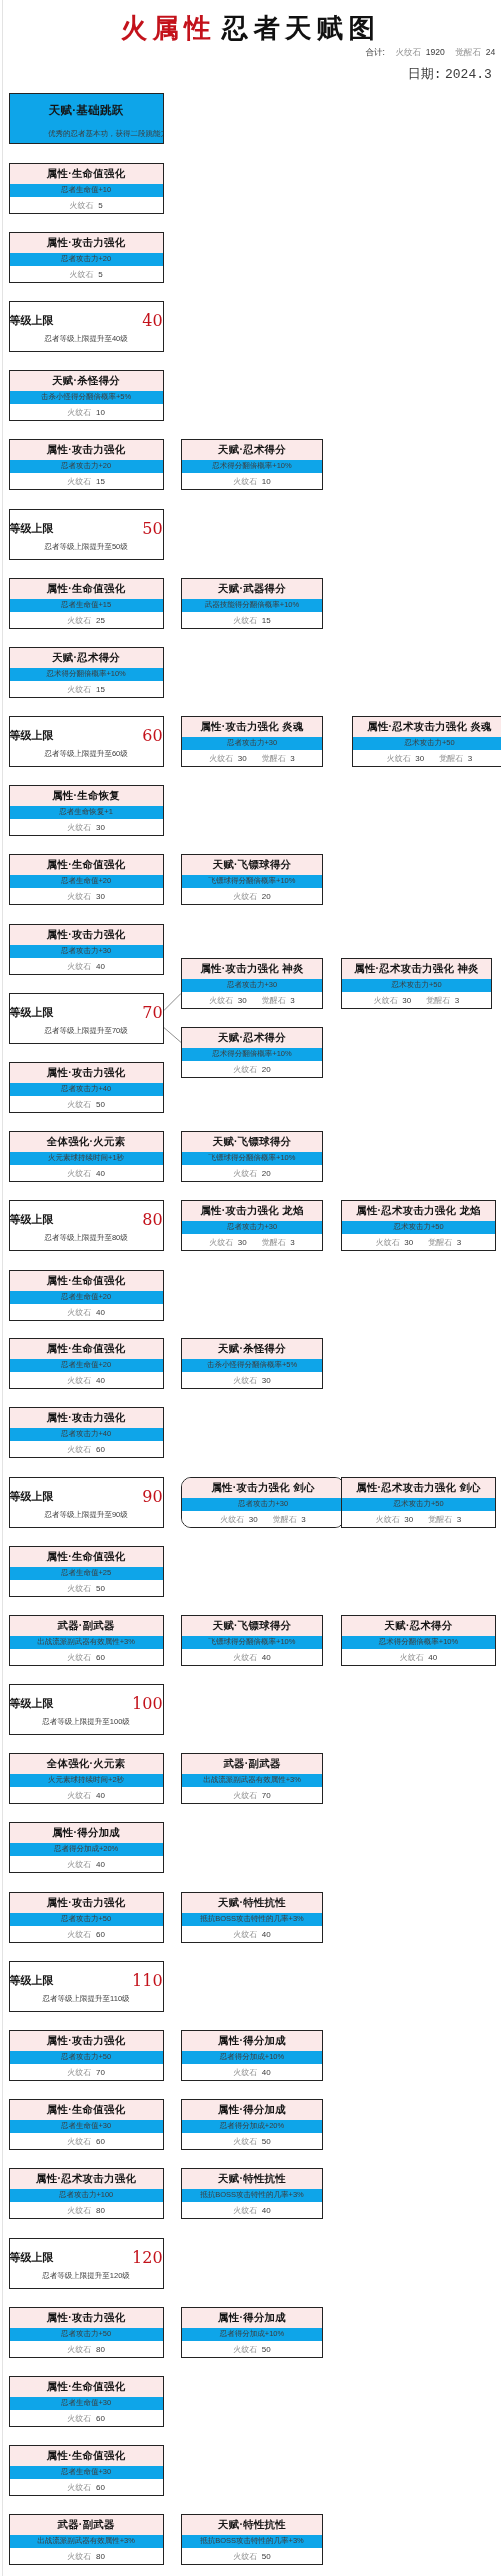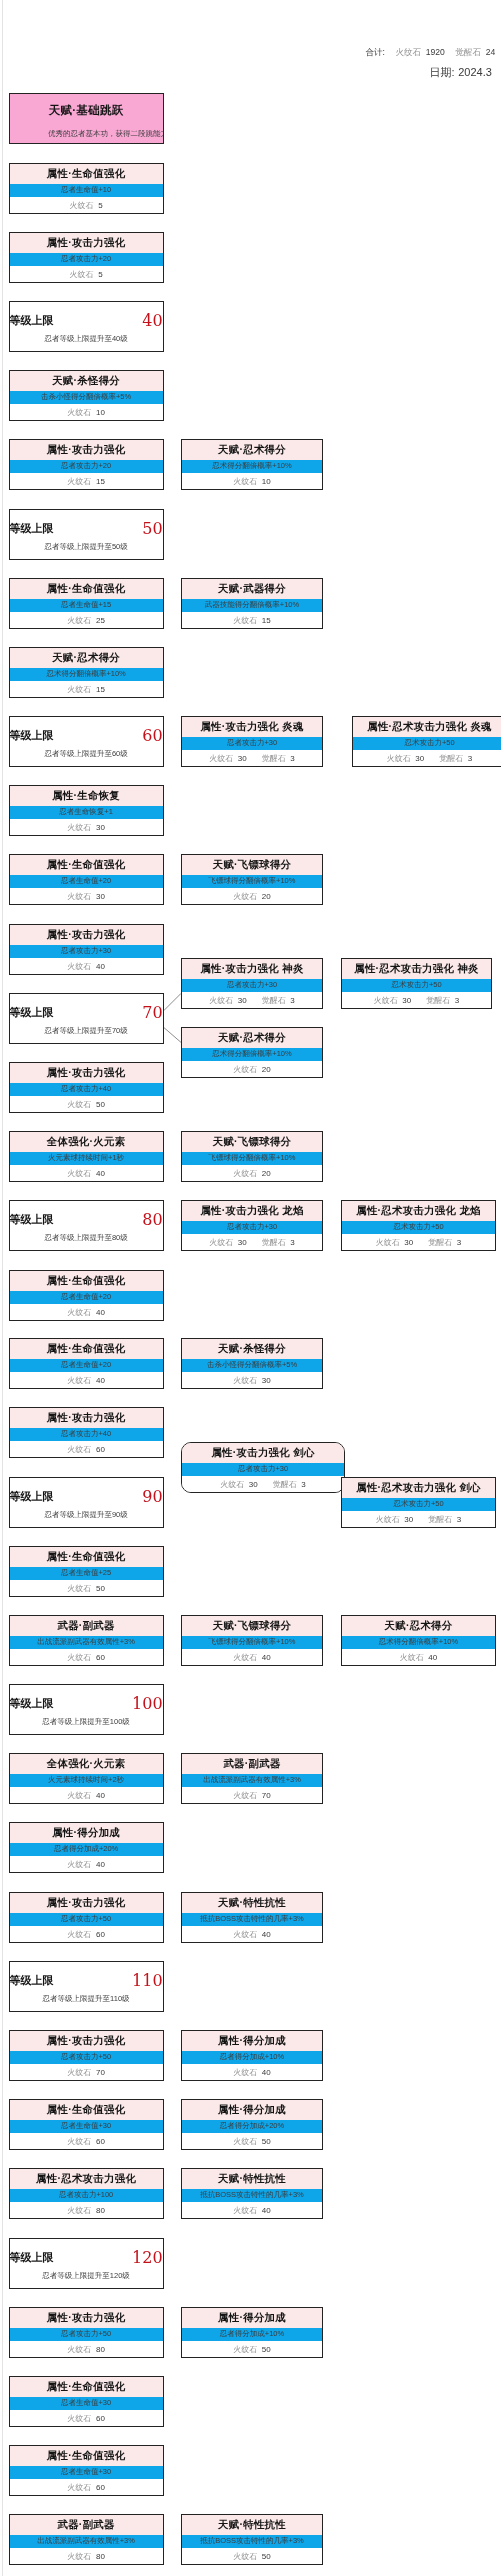--- a/index.html
+++ b/index.html
@@ -22,21 +22,21 @@
     font-size:26.5px;font-weight:bold;letter-spacing:5.2px;
     color:#111;white-space:nowrap;
   }
   #page-title .red{color:#c3121b;margin-right:5.8px;}
   #totals-line{
     position:absolute;right:5.8px;top:47px;
     font-size:8.6px;color:#3a3a3a;white-space:nowrap;text-align:right;
   }
   #date-line{
     position:absolute;right:9.2px;top:65px;
-    font-size:11px;color:#3a3a3a;white-space:nowrap;text-align:right;
+    font-size:13px;color:#3a3a3a;white-space:nowrap;text-align:right;font-family:Liberation Mono, monospace;
   }
   .res-name{color:#8f8f8f;}
   #totals-line .res-name{margin-left:8px;margin-right:4.6px;}
   #date-line .lbl{margin-right:3.5px;}
   
   #conn{position:absolute;left:0;top:0;width:501px;height:2576px;pointer-events:none;}
   #conn line{stroke:#3a3a3a;stroke-width:1;}
   
   .card{
     position:absolute;height:51px;box-sizing:border-box;
@@ -56,40 +56,43 @@
   .stat .t-band{background:#fbe9e9;}
   .stat .d-band{background:#0ea5e9;}
   .cost{
     height:17.3px;display:flex;align-items:center;justify-content:center;
     font-size:8px;background:#ffffff;
   }
   .cost-pair{margin:0 7.5px;white-space:nowrap;}
   .cn{color:#8f8f8f;margin-right:4.6px;}
   .cq{color:#3a3a3a;}
   
-  .intro{background:#f9a8d4;}
+  .intro{background:#0ea5e9;}
   .intro .t-band{background:transparent;height:29px;padding-top:2.3px;font-size:11.5px;}
   .intro .d-band{background:transparent;height:17.3px;padding-left:44px;}
   
   .level .lvl-line{
     margin-top:7.5px;height:21px;display:flex;align-items:center;justify-content:space-between;
     font-size:11px;font-weight:bold;color:#141414;white-space:nowrap;
   }
   .level .lvl-n{
     font-family:"DejaVu Serif","Liberation Serif",serif;
     font-size:16px;font-weight:normal;color:#c3121b;margin-left:5.8px;
   }
   .level .desc{height:15px;margin-top:1.2px;}
 </style>
 </head>
 <body>
 
 <div id="canvas">
   <div id="left-grid-line"></div>
 
+  <div id="page-title">
+    <span class="red">火属性</span><span>忍者天赋图</span>
+  </div>
 
   <div id="totals-line">
     <span>合计:</span>
     <span class="res-name">火纹石</span><span>1920</span>
     <span class="res-name">觉醒石</span><span>24</span>
   </div>
 
   <div id="date-line">
     <span class="lbl">日期:</span><span>2024.3</span>
   </div>
@@ -327,21 +330,21 @@
           <span class="cost-pair"><span class="cn">火纹石</span><span class="cq">60</span></span>
         </div>
       </div>
       <div class="card level" style="left: 8.6px; top: 1477px; width: 155px;">
         <div class="lvl-line">
           <span class="lvl-t">等级上限</span>
           <span class="lvl-n">90</span>
         </div>
         <div class="desc">忍者等级上限提升至90级</div>
       </div>
-      <div class="card stat" style="left: 181px; top: 1442px; width: 164px; border-radius: 10px;">
+      <div class="card stat" style="left: 181px; top: 1477px; width: 164px; border-radius: 10px;">
         <div class="t-band">属性·攻击力强化 剑心</div>
         <div class="d-band desc">忍者攻击力+30</div>
         <div class="cost">
           <span class="cost-pair"><span class="cn">火纹石</span><span class="cq">30</span></span>
           <span class="cost-pair"><span class="cn">觉醒石</span><span class="cq">3</span></span>
         </div>
       </div>
       <div class="card stat" style="left: 341px; top: 1477px; width: 155px;">
         <div class="t-band">属性·忍术攻击力强化 剑心</div>
         <div class="d-band desc">忍术攻击力+50</div>

